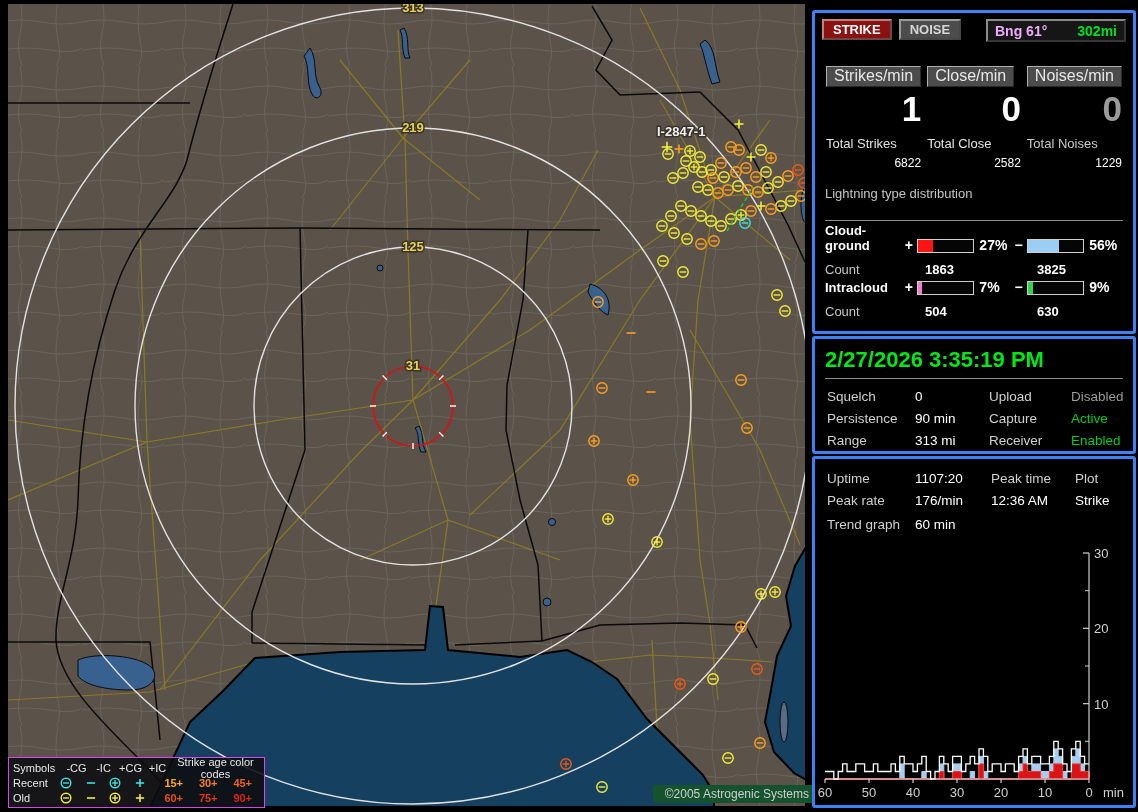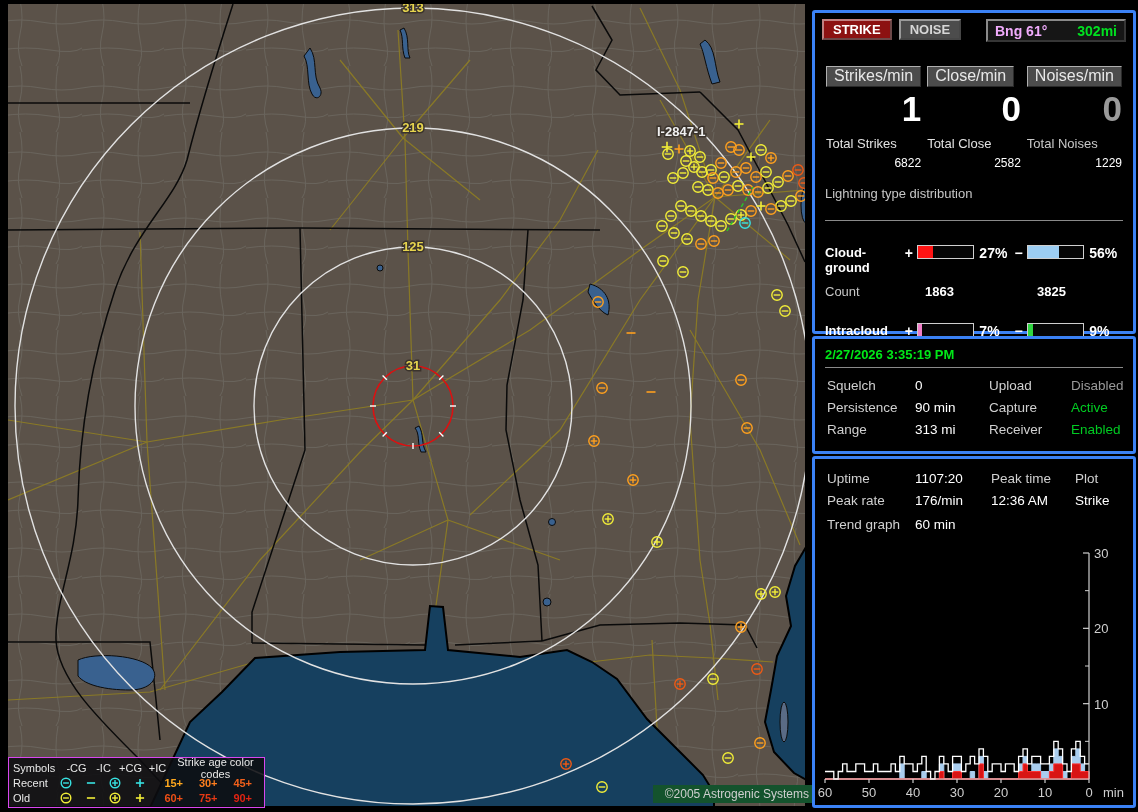--- a/index.html
+++ b/index.html
@@ -35,32 +35,32 @@
   .ratecols{display:flex;padding:0 8px;margin-top:24px;}
   .ratecol{flex:1;margin:0 3px;}
   .chip{display:inline-block;background:#4c4c4c;color:#e8e8e8;font-size:16px;padding:0 7px 1px 7px;
         border:1px solid;border-color:#b0b0b0 #2a2a2a #2a2a2a #b0b0b0;}
   .bigval{font-size:35px;font-weight:bold;color:#fff;text-align:right;margin-top:3px;line-height:38px;}
   .bigval.dim{color:#9a9a9a;}
   .tot-label{font-size:13px;color:#e2e2e2;margin-top:8px;}
   .tot-value{font-size:12px;color:#fff;text-align:right;margin-top:5px;}
   .dist{padding:0 10px;margin-top:16px;}
   .dist-title{color:#c6c6c6;font-size:13px;border-bottom:1px solid #8a8a8a;padding-bottom:19px;}
-  .dist-row{display:flex;align-items:flex-start;margin-top:24px;}
+  .dist-row{display:flex;align-items:flex-end;margin-top:2px;}
   .dist-label{width:88px;font-weight:bold;font-size:13px;color:#fff;}
   .sign{font-weight:bold;color:#fff;width:12px;text-align:center;font-size:14px;}
   .bar{width:62px;height:12px;border:1px solid #cfcfcf;background:#050505;margin:0 3px;}
   .bar>div{height:100%;}
   .pct{font-weight:bold;font-size:14px;color:#fff;width:38px;margin-left:2px;}
   .count-row{display:flex;margin-top:9px;font-size:13px;}
   .count-label{width:100px;color:#c6c6c6;}
   .count-v1{width:112px;font-weight:bold;color:#fff;}
   .count-v2{font-weight:bold;color:#fff;}
   
-  .dt{color:#00e818;font-weight:bold;font-size:13px;padding:8px 10px 5px 10px;}
+  .dt{color:#00e818;font-weight:bold;font-size:22px;padding:8px 10px 5px 10px;}
   .dt-rule{border-bottom:1px solid #8a8a8a;margin:0 10px;}
   .grid4{display:grid;grid-template-columns:88px 74px 82px 1fr;row-gap:7px;
          padding:10px 12px 0 12px;font-size:13.5px;}
   .lbl{color:#d0d0d0;} .val{color:#fff;}
   .dimtxt{color:#9a9a9a;} .greentxt{color:#00cc22;}
   
   #trend-svg{position:absolute;left:2px;top:84px;}
   .tick-label{fill:#cfcfcf;font-size:13px;font-family:"Liberation Sans","DejaVu Sans",sans-serif;}
 </style>
 </head>

